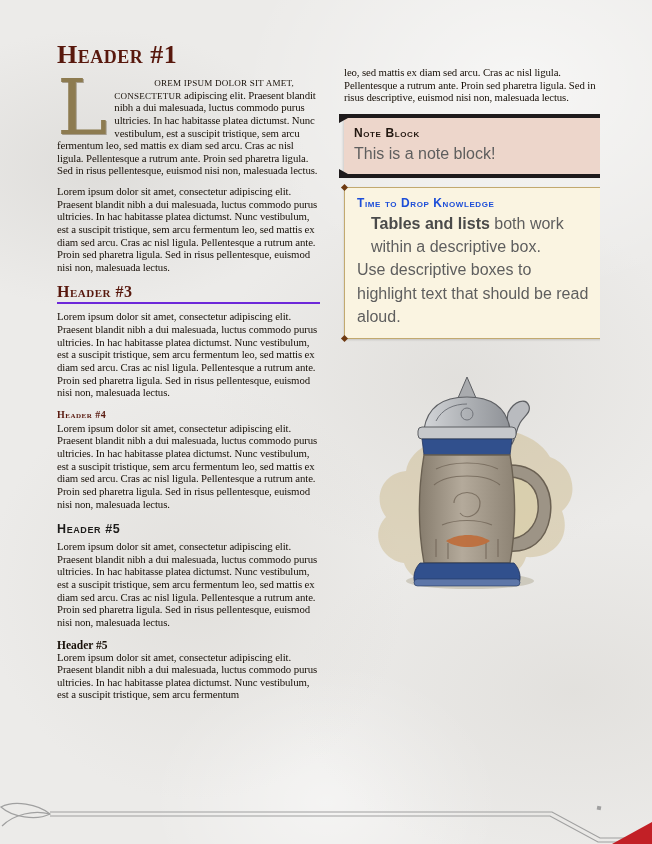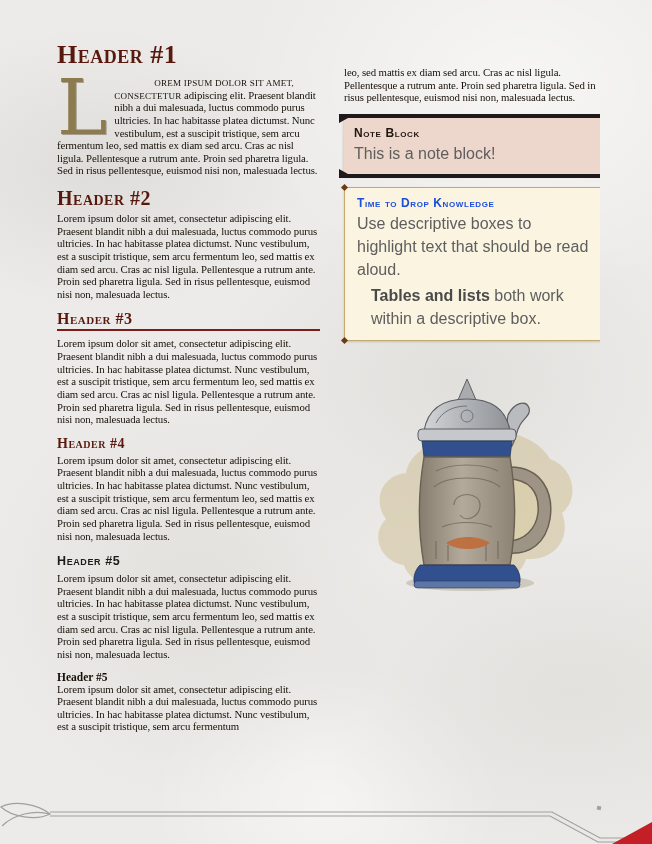--- a/index.html
+++ b/index.html
@@ -18,22 +18,22 @@
   .columns{
     position:absolute;left:57px;top:40px;width:543px;height:755px;
     display:flex;gap:24px;overflow:hidden;
   }
   .col{width:263px;flex:0 0 263px;}
   .col-right{padding-top:26px;box-sizing:border-box;}
 
   h1,h2,h3,h4{font-family:"Liberation Serif",serif;font-variant:small-caps;color:#58180D;margin:0;font-weight:700;letter-spacing:.5px;}
   h1{font-size:26px;margin:0 0 6px 0;}
   h2{font-size:20px;margin:10px 0 2px 0;}
-  h3{font-size:16px;margin:10px 0 6px 0;border-bottom:2px solid #7f1d1d;padding-bottom:1px;}
-  h4{font-size:14px;margin:10px 0 2px 0;}
+  h3{font-size:16px;margin:10px 0 6px 0;border-bottom:2px solid #6d28d9;padding-bottom:1px;}
+  h4{font-size:10px;margin:10px 0 2px 0;}
   h5{font-family:"Liberation Sans",sans-serif;font-variant:small-caps;font-size:12.5px;color:#1d1c1a;letter-spacing:.6px;margin:12px 0 4px 0;font-weight:700;}
   h6{font-family:"Liberation Serif",serif;font-size:11.5px;color:#181008;margin:10px 0 0 0;font-weight:700;}
 
   p.body-text{
     font-size:10.8px;line-height:1.17;letter-spacing:-0.12px;
     color:#181008;margin:0 0 8px 0;text-align:left;
   }
   .drop-cap{
     float:left;font-family:"DejaVu Serif",serif;font-size:76px;line-height:.8;
     color:#8d7b50;text-shadow:1px 1px 0 rgba(90,74,40,.45);
@@ -75,54 +75,53 @@
 </style>
 </head>
 <body>
 
 <div class="columns">
 
   <div class="col">
     <h1>Header #1</h1>
     <p class="body-text"><span class="drop-cap">L</span><span class="smallcaps-lead">orem ipsum dolor sit amet, consectetur</span><span> adipiscing elit. Praesent blandit nibh a dui malesuada, luctus commodo purus ultricies. In hac habitasse platea dictumst. Nunc vestibulum, est a suscipit tristique, sem arcu fermentum leo, sed mattis ex diam sed arcu. Cras ac nisl ligula. Pellentesque a rutrum ante. Proin sed pharetra ligula. Sed in risus pellentesque, euismod nisi non, malesuada lectus.</span></p>
 
-    <h2>Header #2</h2>
     <p class="body-text">Lorem ipsum dolor sit amet, consectetur adipiscing elit. Praesent blandit nibh a dui malesuada, luctus commodo purus ultricies. In hac habitasse platea dictumst. Nunc vestibulum, est a suscipit tristique, sem arcu fermentum leo, sed mattis ex diam sed arcu. Cras ac nisl ligula. Pellentesque a rutrum ante. Proin sed pharetra ligula. Sed in risus pellentesque, euismod nisi non, malesuada lectus.</p>
 
     <h3>Header #3</h3>
     <p class="body-text">Lorem ipsum dolor sit amet, consectetur adipiscing elit. Praesent blandit nibh a dui malesuada, luctus commodo purus ultricies. In hac habitasse platea dictumst. Nunc vestibulum, est a suscipit tristique, sem arcu fermentum leo, sed mattis ex diam sed arcu. Cras ac nisl ligula. Pellentesque a rutrum ante. Proin sed pharetra ligula. Sed in risus pellentesque, euismod nisi non, malesuada lectus.</p>
 
     <h4>Header #4</h4>
     <p class="body-text">Lorem ipsum dolor sit amet, consectetur adipiscing elit. Praesent blandit nibh a dui malesuada, luctus commodo purus ultricies. In hac habitasse platea dictumst. Nunc vestibulum, est a suscipit tristique, sem arcu fermentum leo, sed mattis ex diam sed arcu. Cras ac nisl ligula. Pellentesque a rutrum ante. Proin sed pharetra ligula. Sed in risus pellentesque, euismod nisi non, malesuada lectus.</p>
 
     <h5>Header #5</h5>
     <p class="body-text">Lorem ipsum dolor sit amet, consectetur adipiscing elit. Praesent blandit nibh a dui malesuada, luctus commodo purus ultricies. In hac habitasse platea dictumst. Nunc vestibulum, est a suscipit tristique, sem arcu fermentum leo, sed mattis ex diam sed arcu. Cras ac nisl ligula. Pellentesque a rutrum ante. Proin sed pharetra ligula. Sed in risus pellentesque, euismod nisi non, malesuada lectus.</p>
 
     <h6>Header #5</h6>
     <p class="body-text">Lorem ipsum dolor sit amet, consectetur adipiscing elit. Praesent blandit nibh a dui malesuada, luctus commodo purus ultricies. In hac habitasse platea dictumst. Nunc vestibulum, est a suscipit tristique, sem arcu fermentum</p>
   </div>
 
   <div class="col col-right">
-    <p class="body-text">leo, sed mattis ex diam sed arcu. Cras ac nisl ligula. Pellentesque a rutrum ante. Proin sed pharetra ligula. Sed in risus pellentesque, euismod nisi non, malesuada lectus.</p>
+    <p class="body-text">leo, sed mattis ex diam sed arcu. Cras ac nisl ligula. Pellentesque a rutrum ante. Proin sed pharetra ligula. Sed in risus descriptive, euismod nisi non, malesuada lectus.</p>
 
     <div class="note">
       <div class="note-bar top"></div>
       <div class="note-bar bottom"></div>
       <p class="note-title">Note Block</p>
       <p class="note-body">This is a note block!</p>
     </div>
 
     <div class="desc">
       <span class="dot tl"></span>
       <span class="dot tr"></span>
       <span class="dot bl"></span>
       <span class="dot br"></span>
       <p class="desc-title">Time to Drop Knowledge</p>
+      <p class="desc-body desc-indent"><span class="desc-bold">Tables and lists</span><span> both work within a descriptive box.</span></p>
       <p class="desc-body">Use descriptive boxes to highlight text that should be read aloud.</p>
-      <p class="desc-body desc-indent"><span class="desc-bold">Tables and lists</span><span> both work within a descriptive box.</span></p>
     </div>
 
     <div class="stein-wrap">
       <svg width="230" height="222" viewBox="0 0 230 222">
         <defs>
           <linearGradient id="gBody" x1="0" y1="0" x2="1" y2="0">
             <stop offset="0" stop-color="#877d6e"></stop>
               <stop offset="0.45" stop-color="#b4aa9b"></stop>
               <stop offset="1" stop-color="#8d8374"></stop>
           </linearGradient>

